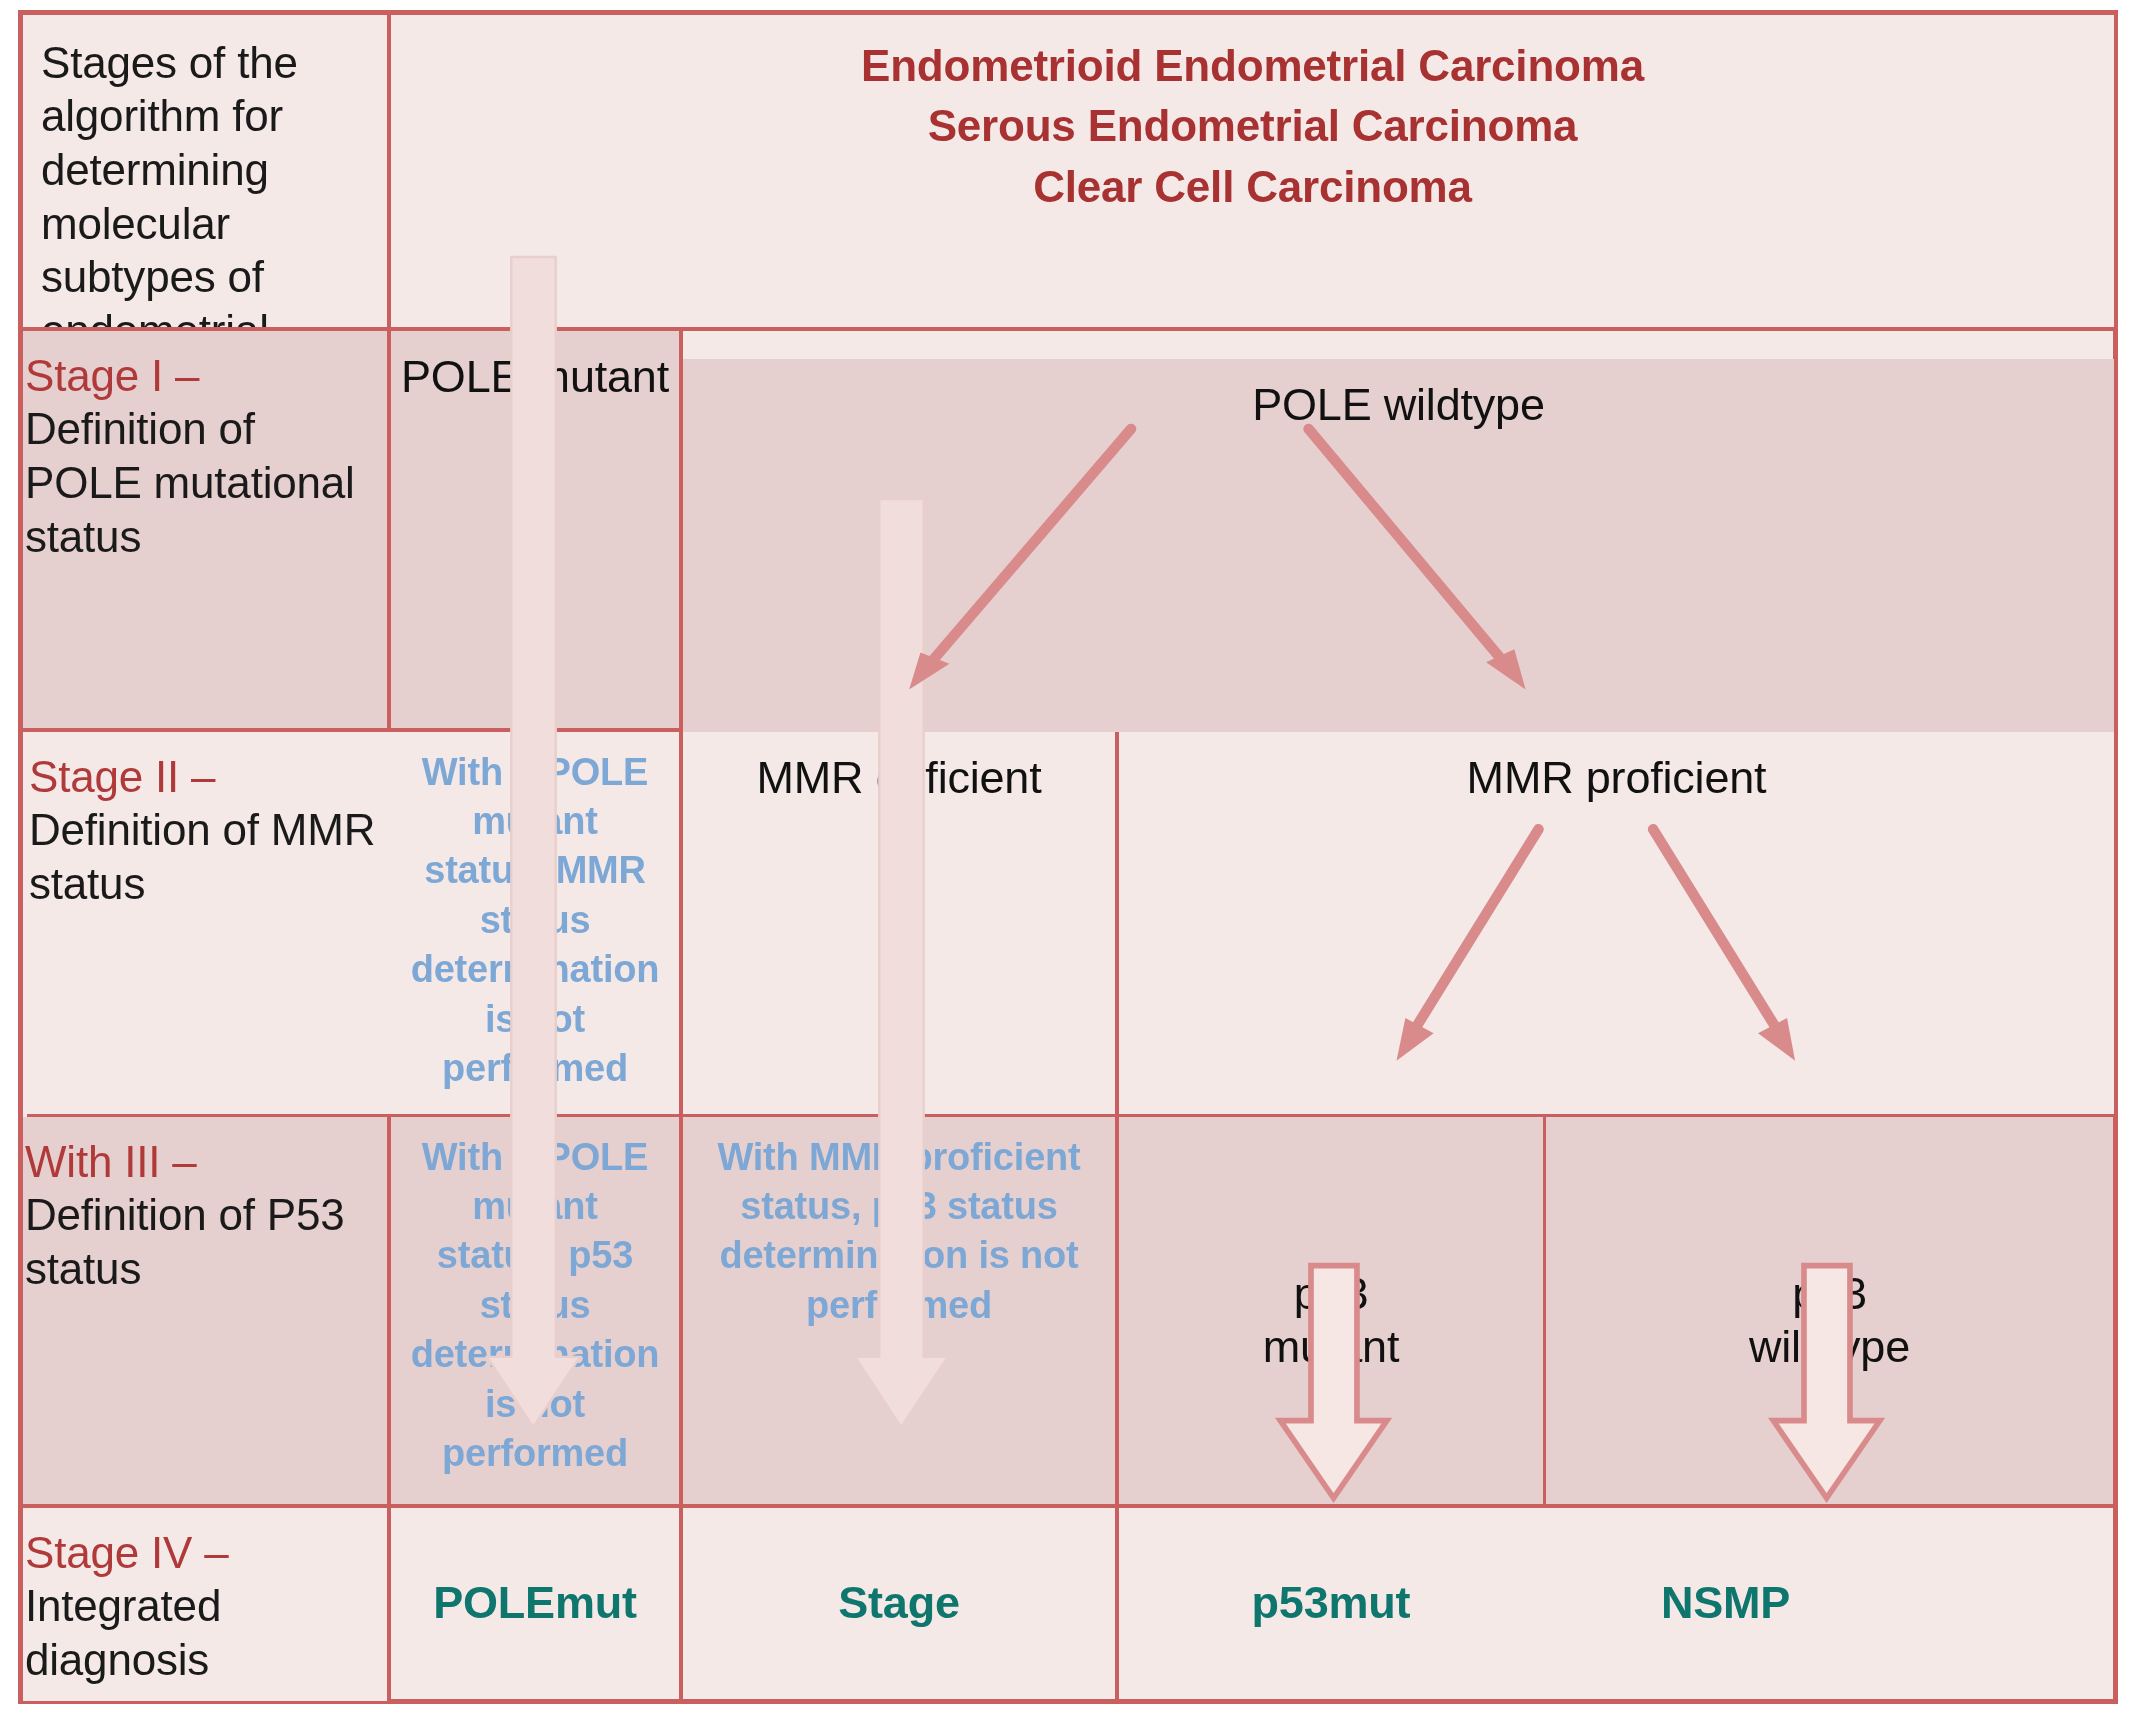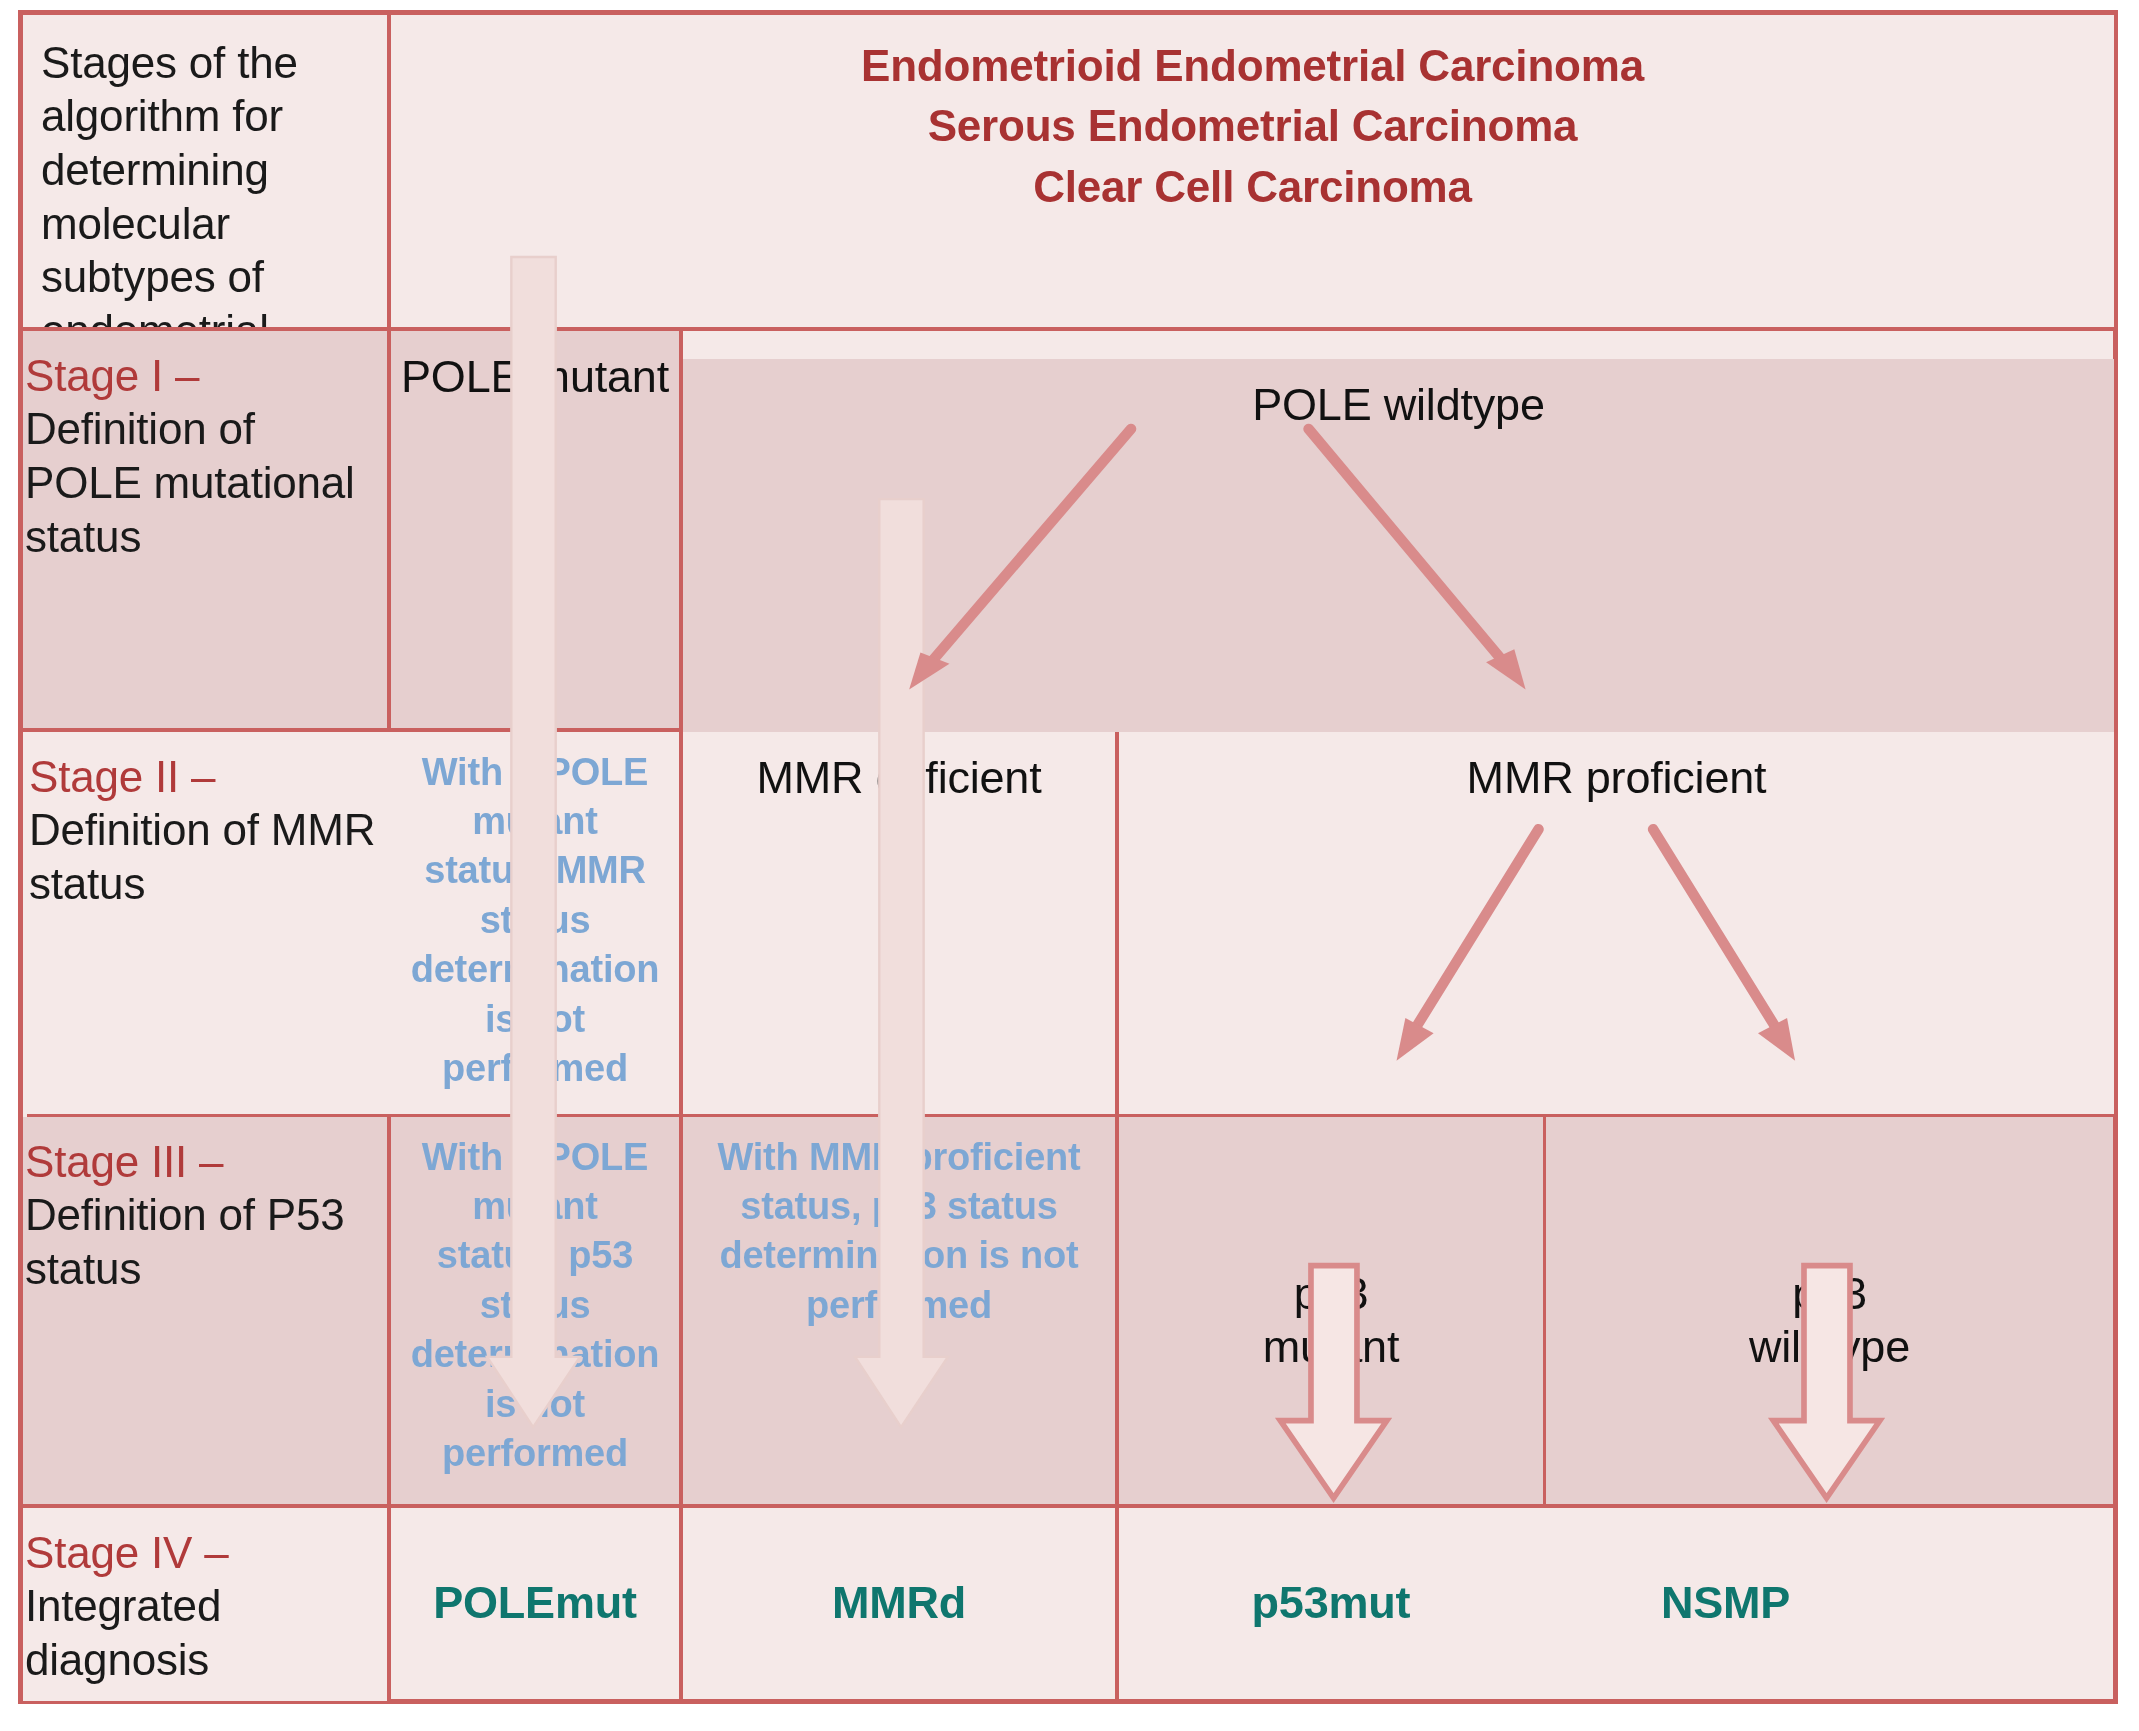--- a/index.html
+++ b/index.html
@@ -124,21 +124,21 @@
     </div>
 
     <div class="cell bg-light bd-r bd-b note" style="left:368px;top:717px;width:292px;height:386px;">With + POLE mutant status, MMR status determination is not performed</div>
 
     <div class="cell bg-light bd-r bd-b node" style="left:660px;top:717px;width:436px;height:386px;">MMR deficient</div>
 
     <div class="cell bg-light bd-b node" style="left:1096px;top:717px;width:995px;height:386px;">MMR proficient</div>
 
     <div class="cell bg-dark bd-r bd-b stage-label" style="left:0;top:1102px;width:368px;height:391px;">
       <span>
-        <span class="s">Stage III</span><span class="s"> – </span><span>Definition of P53 status</span>
+        <span class="s">With III</span><span class="s"> – </span><span>Definition of P53 status</span>
       </span>
     </div>
 
     <div class="cell bg-dark bd-r bd-b note" style="left:368px;top:1102px;width:292px;height:391px;">With + POLE mutant status, p53 status determination is not performed</div>
 
     <div class="cell bg-dark bd-r bd-b note" style="left:660px;top:1102px;width:436px;height:391px;">With MMR proficient status, p53 status determination is not performed</div>
 
     <div class="cell bg-dark bd-r bd-b node two-line" style="left:1096px;top:1102px;width:428px;height:391px;">
       <div>p53</div>
       <div>mutant</div>
@@ -150,21 +150,21 @@
     </div>
 
     <div class="cell bg-light bd-r stage-label" style="left:0;top:1493px;width:368px;height:193px;">
       <span>
         <span class="s">Stage IV</span><span class="s"> – </span><span>Integrated diagnosis</span>
       </span>
     </div>
 
     <div class="cell bg-light bd-r result" style="left:368px;top:1493px;width:292px;height:191px;">POLEmut</div>
 
-    <div class="cell bg-light bd-r result" style="left:660px;top:1493px;width:436px;height:191px;">MMRd</div>
+    <div class="cell bg-light bd-r result" style="left:660px;top:1493px;width:436px;height:191px;">Stage</div>
 
     <div class="cell bg-light bd-r result" style="left:1096px;top:1493px;width:428px;height:191px;">p53mut</div>
 
     <div class="cell bg-light result" style="left:1470px;top:1493px;width:465px;height:191px;">NSMP</div>
 
     <svg class="ov" width="2091" height="1684" viewBox="0 0 2591 2087">
 
       <path fill="#f1dedc" stroke="#e8cfcc" stroke-width="3" d="M 605 300 L 660 300 L 660 1663 L 690 1663 L 632 1750 L 575 1663 L 605 1663 Z"></path>
 
       <path fill="#f1dedc" stroke="#e8cfcc" stroke-width="3" d="M 1061 600 L 1116 600 L 1116 1663 L 1146 1663 L 1088 1750 L 1031 1663 L 1061 1663 Z"></path>

